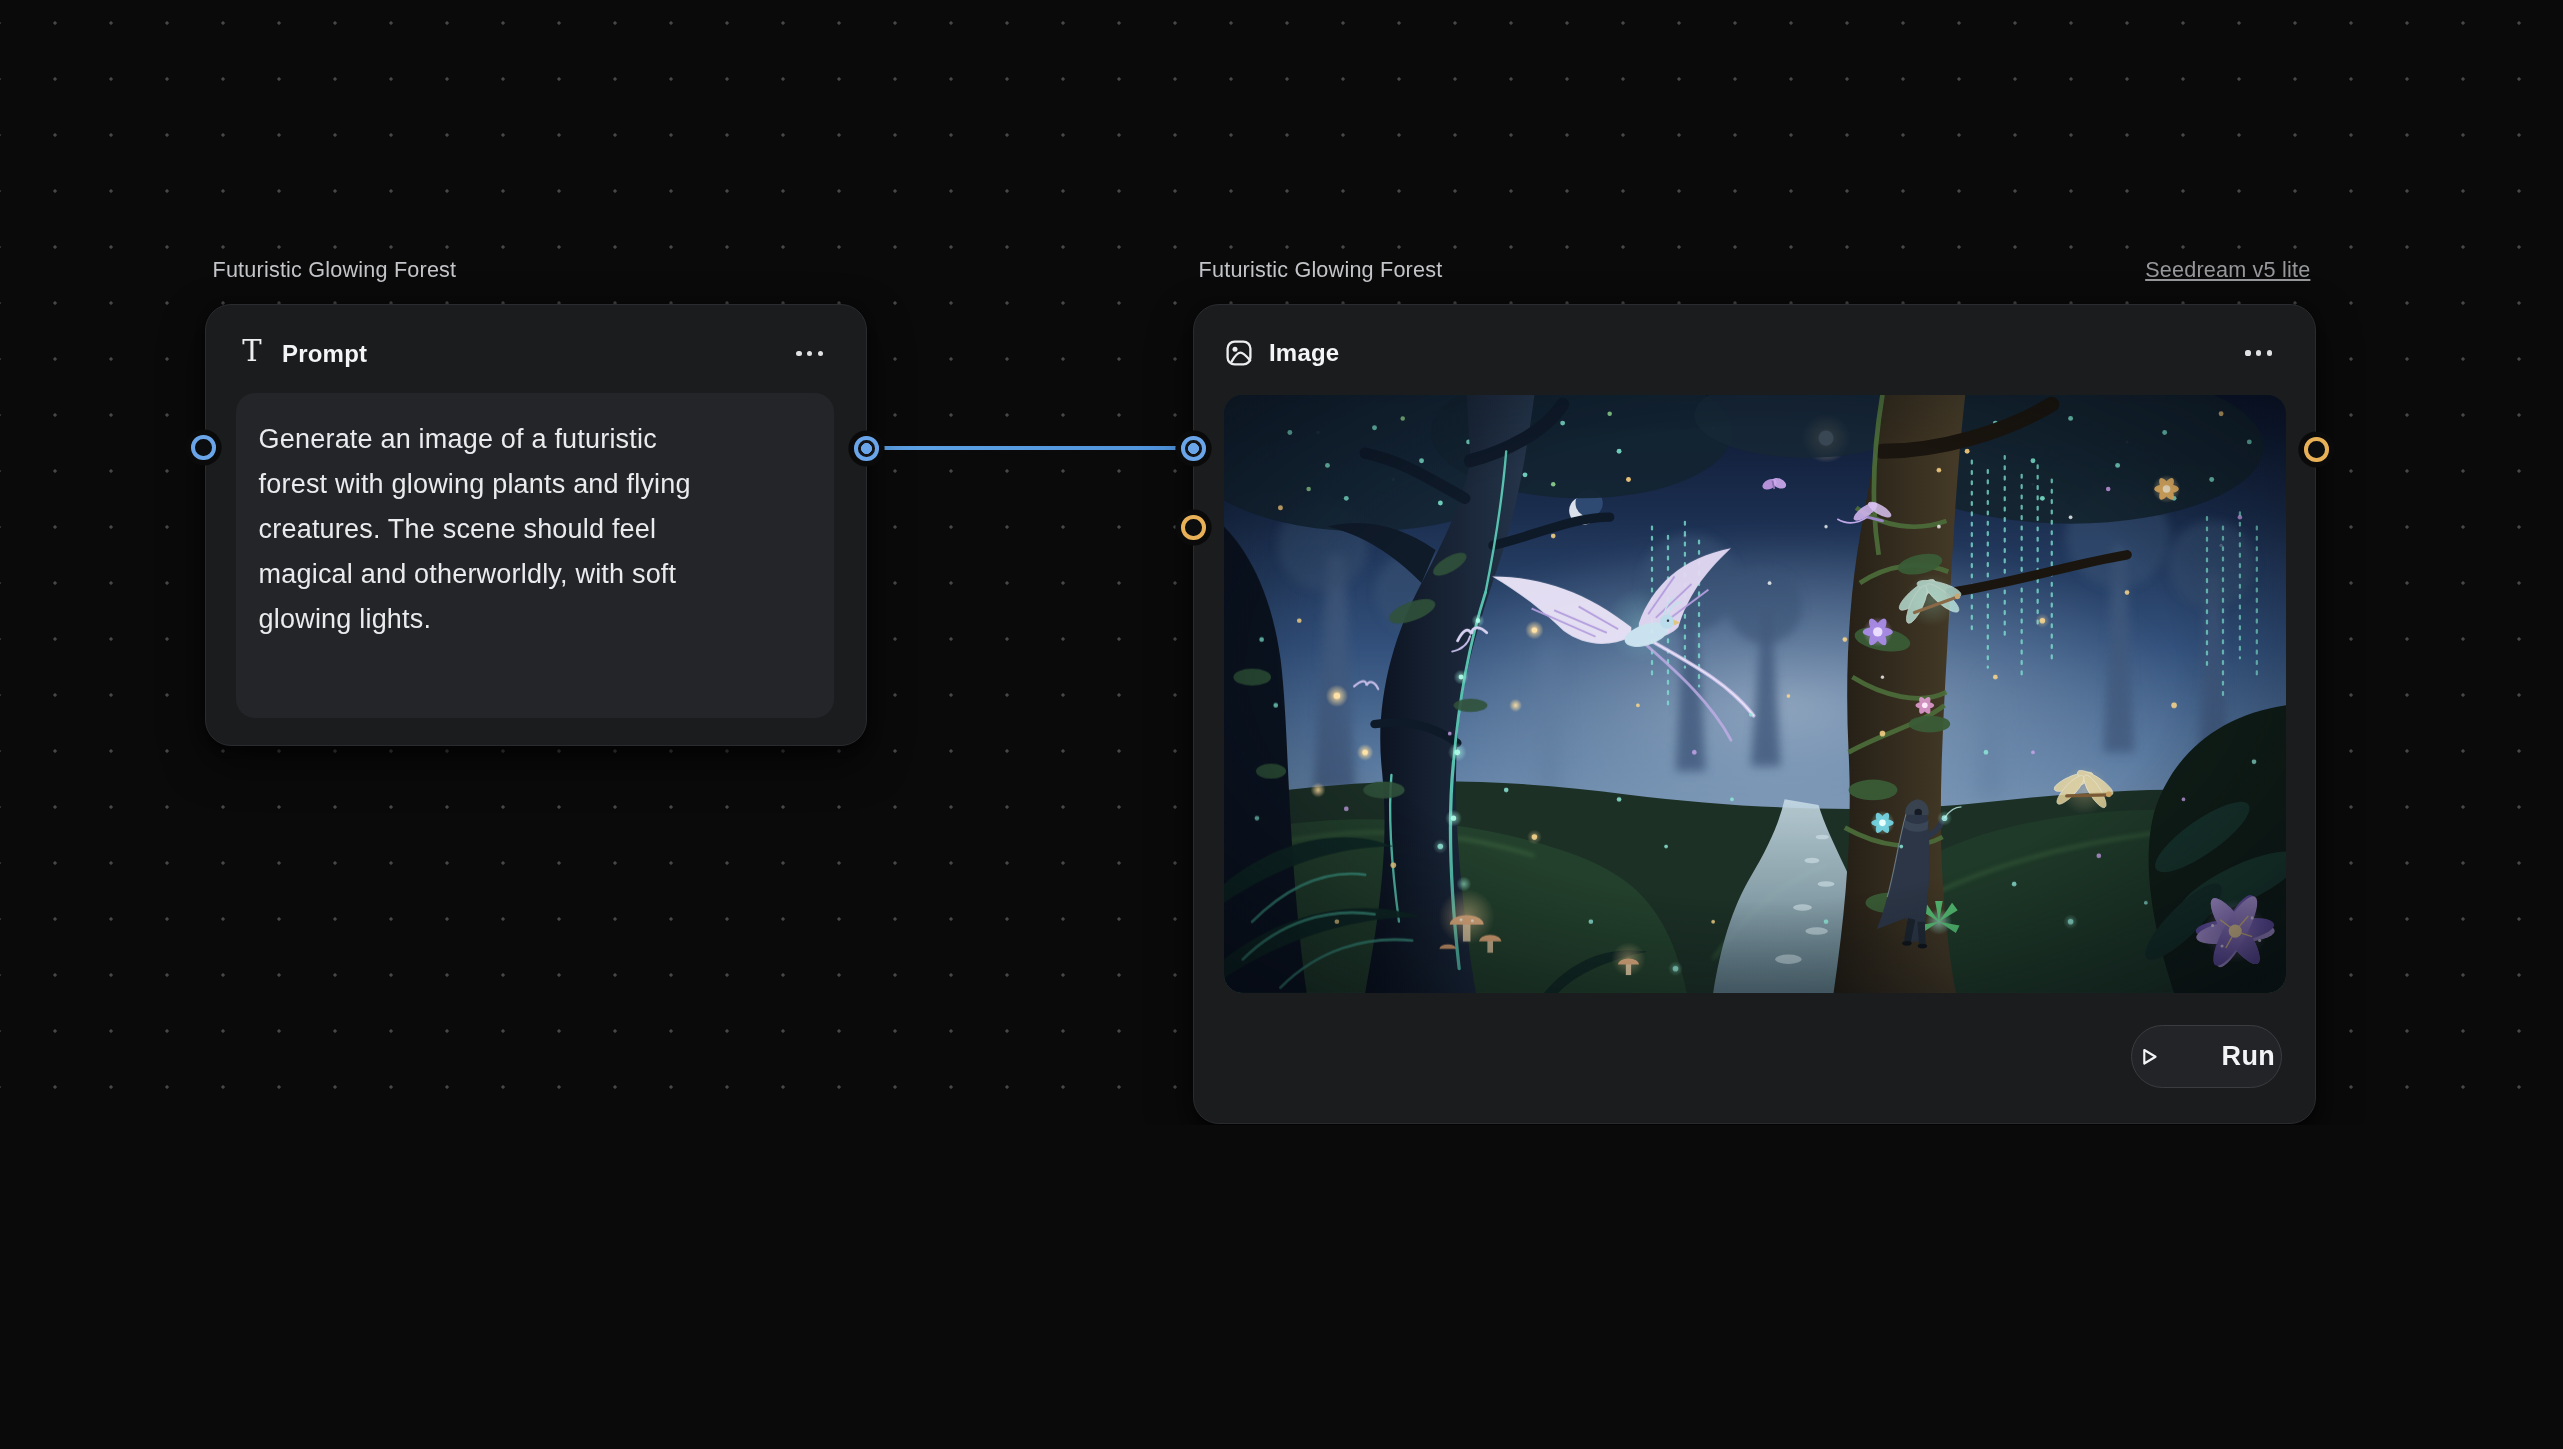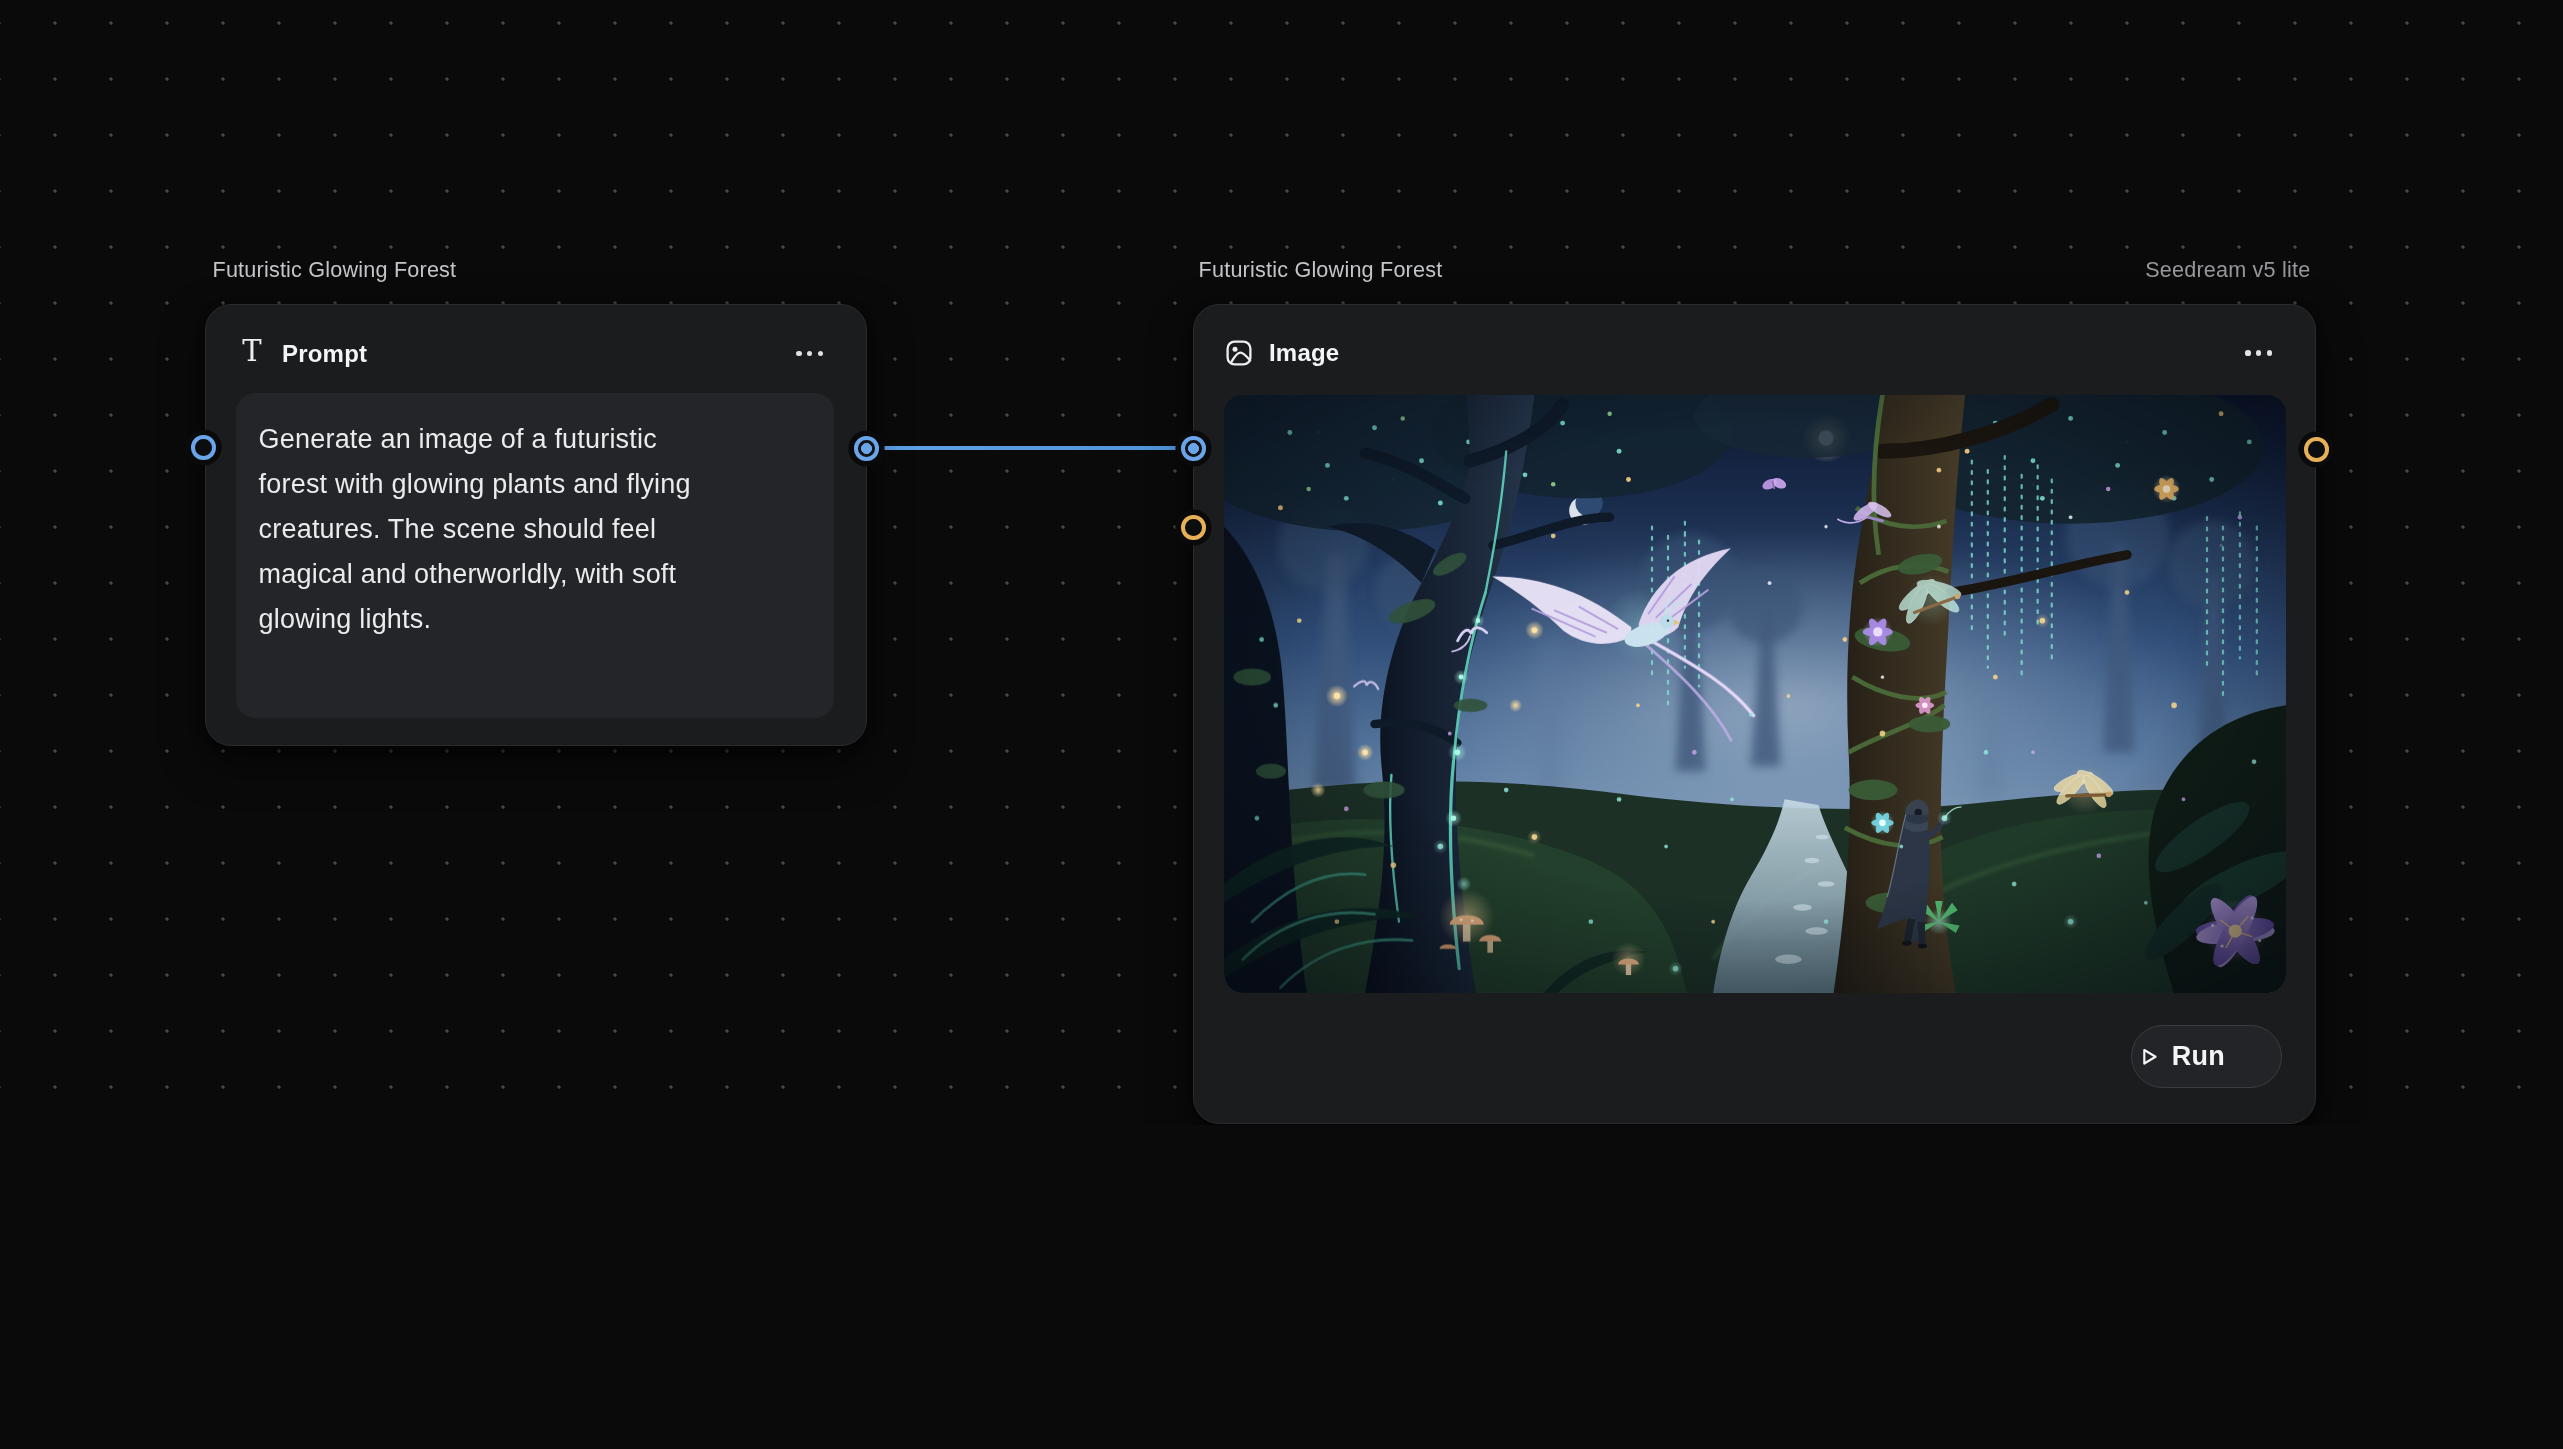--- a/index.html
+++ b/index.html
@@ -15,21 +15,21 @@
   .node{
     position:absolute;background:#1B1C1E;border:0.9px solid #2A2B2E;border-radius:26px;
     box-shadow:0 17px 41px rgba(0,0,0,.55),0 2.8px 9.4px rgba(0,0,0,.45);
     box-sizing:border-box;z-index:2;
   }
   .node-label-row{
     position:absolute;display:flex;justify-content:space-between;align-items:flex-end;
     font-size:21.6px;line-height:28px;letter-spacing:0.2px;z-index:2;
   }
   .node-label{color:#C3C5C8;padding-left:7.5px;}
-  .model-label{color:#97989B;padding-right:5.6px;}
+  .model-label{color:#97989B;padding-right:5.6px;text-decoration:underline;}
   .node-header{
     position:absolute;left:0;right:0;top:0;display:flex;align-items:center;
     padding:34px 41px 0 32px;box-sizing:border-box;
   }
   .node-title{color:#F4F5F7;font-size:24px;font-weight:700;letter-spacing:0.2px;margin-left:16px;}
   .spacer{flex:1;}
   .menu-btn{display:flex;gap:5.6px;align-items:center;padding:7.5px 1.9px;cursor:pointer;border:none;background:none;}
   .menu-btn i{width:5.2px;height:5.2px;border-radius:50%;background:#DFE1E3;display:block;}
   .t-icon{
     font-family:"DejaVu Serif","Liberation Serif",serif;font-size:29px;line-height:29px;
@@ -44,21 +44,21 @@
   }
   
   .image-wrap{
     position:absolute;left:30px;top:90px;width:1062px;height:598px;border-radius:19px;
     overflow:hidden;background:#0E1626;cursor:pointer;
   }
   .image-wrap svg{display:block;width:100%;height:100%;}
   .run-btn{
     position:absolute;right:33px;top:720px;width:151px;height:63px;border-radius:32px;
     background:#232427;border:1.4px solid #3B3C3F;box-sizing:border-box;
-    display:flex;align-items:center;justify-content:flex-start;gap:12.2px;
+    display:flex;align-items:center;justify-content:space-between;gap:12.2px;
     color:#F3F4F6;font-size:27px;font-weight:700;letter-spacing:0.3px;cursor:pointer;
     font-family:"Liberation Sans",sans-serif;
   }
   
   .port{
     position:absolute;width:24.5px;height:24.5px;border-radius:50%;box-sizing:border-box;
     z-index:6;cursor:crosshair;box-shadow:0 0 0 5.6px #0A0A0B;background:#0C0D0F;
   }
   .port.blue{border:4.2px solid #69A5E8;}
   .port.amber{border:4.2px solid #E8B157;}

